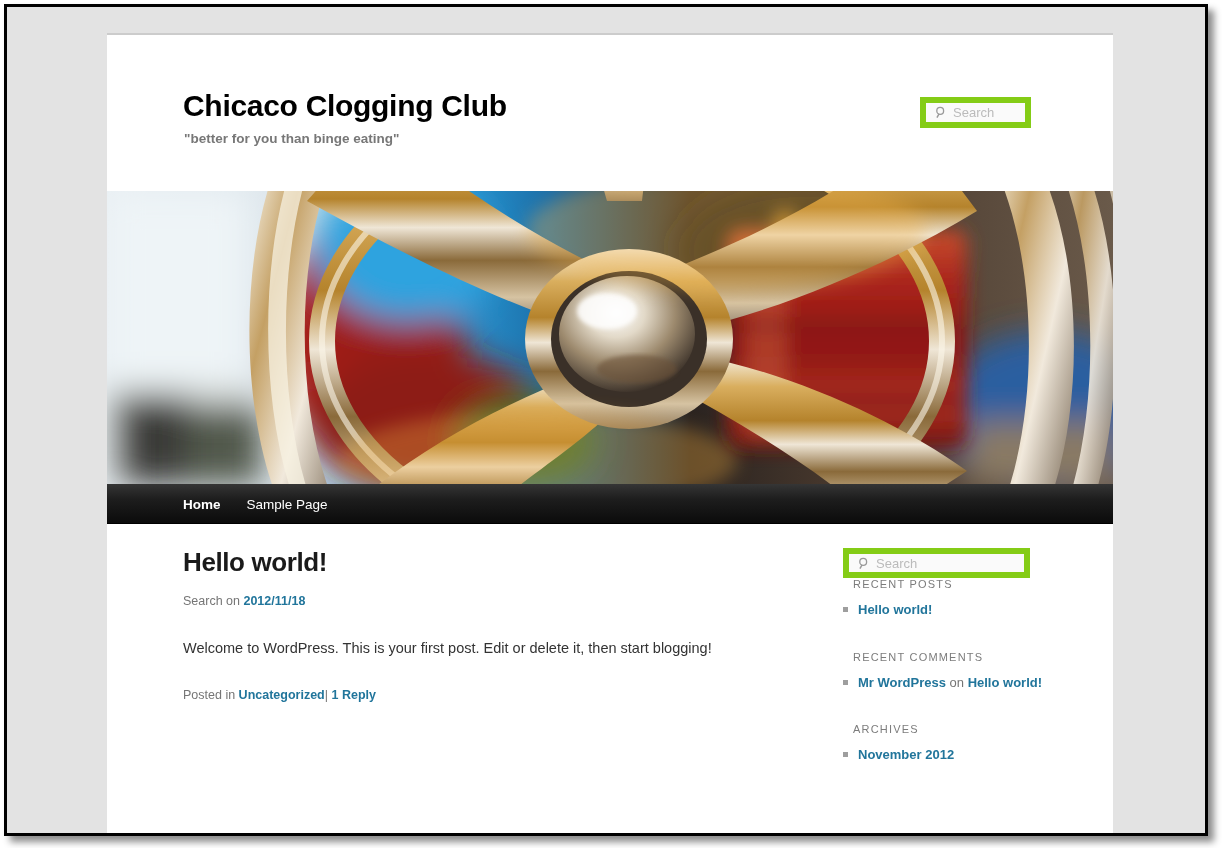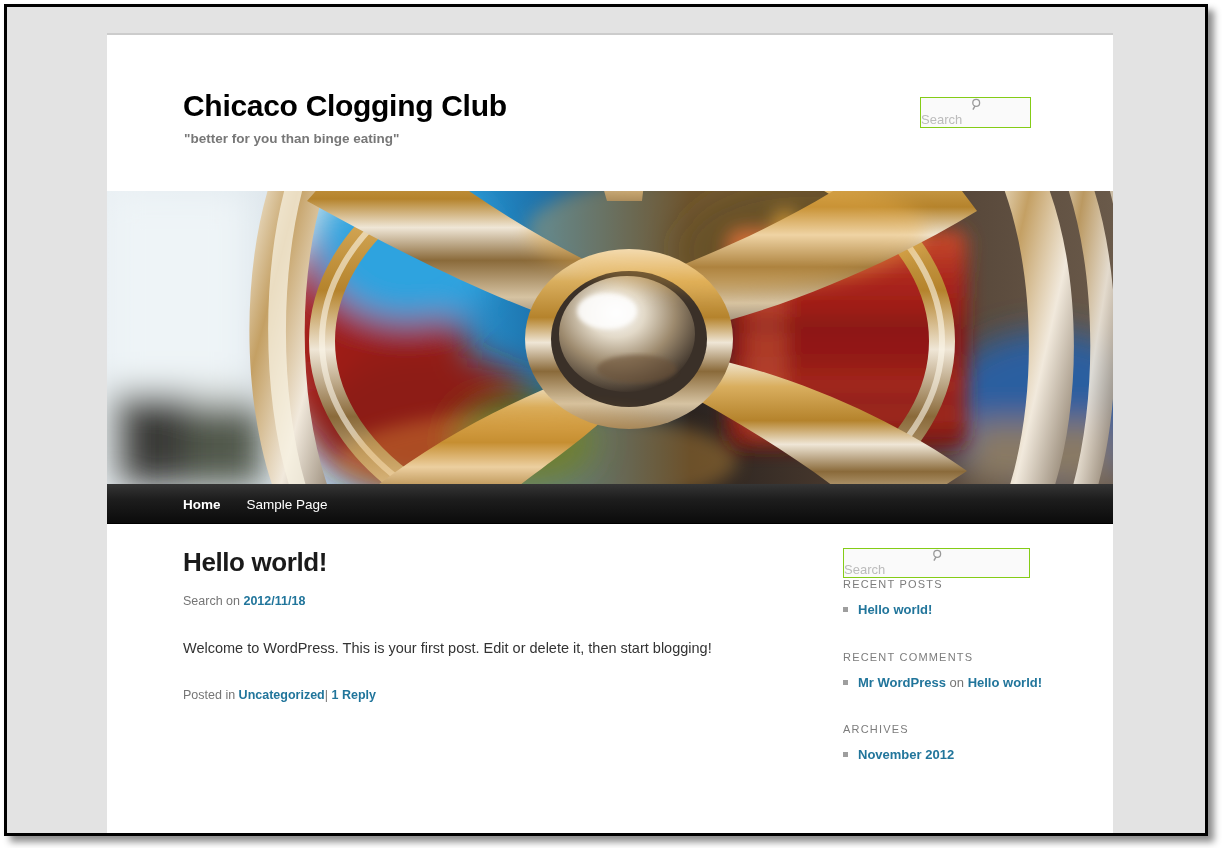--- a/index.html
+++ b/index.html
@@ -81,24 +81,23 @@
     top: 96px;
     font-size: 13.5px;
     color: #777777;
     white-space: nowrap;
   }
 
   
   .search-form {
     position: absolute;
     background: #fafafa;
-    border: 1px solid #84cc16;
+    border: 6px solid #84cc16;
     display: flex;
     align-items: center;
-    flex-direction: column;
   }
 
   #header-search {
     left: 813px;
     top: 62px;
     width: 111px;
     height: 31px;
   }
 
   .search-icon {
@@ -225,20 +224,21 @@
   .widget { margin-top: 31px; }
   .widget:first-of-type { margin-top: 0; }
 
   .widget-title {
     font-size: 11px;
     font-weight: normal;
     letter-spacing: 1.2px;
     color: #7c7c7c;
     text-transform: uppercase;
     margin-bottom: 10px;
+    margin-left: 10px;
   }
 
   .widget-list { list-style: none; }
   .widget-list li {
     position: relative;
     padding-left: 15px;
     margin-bottom: 6px;
     font-size: 13px;
     color: #757575;
     line-height: 1.5;

